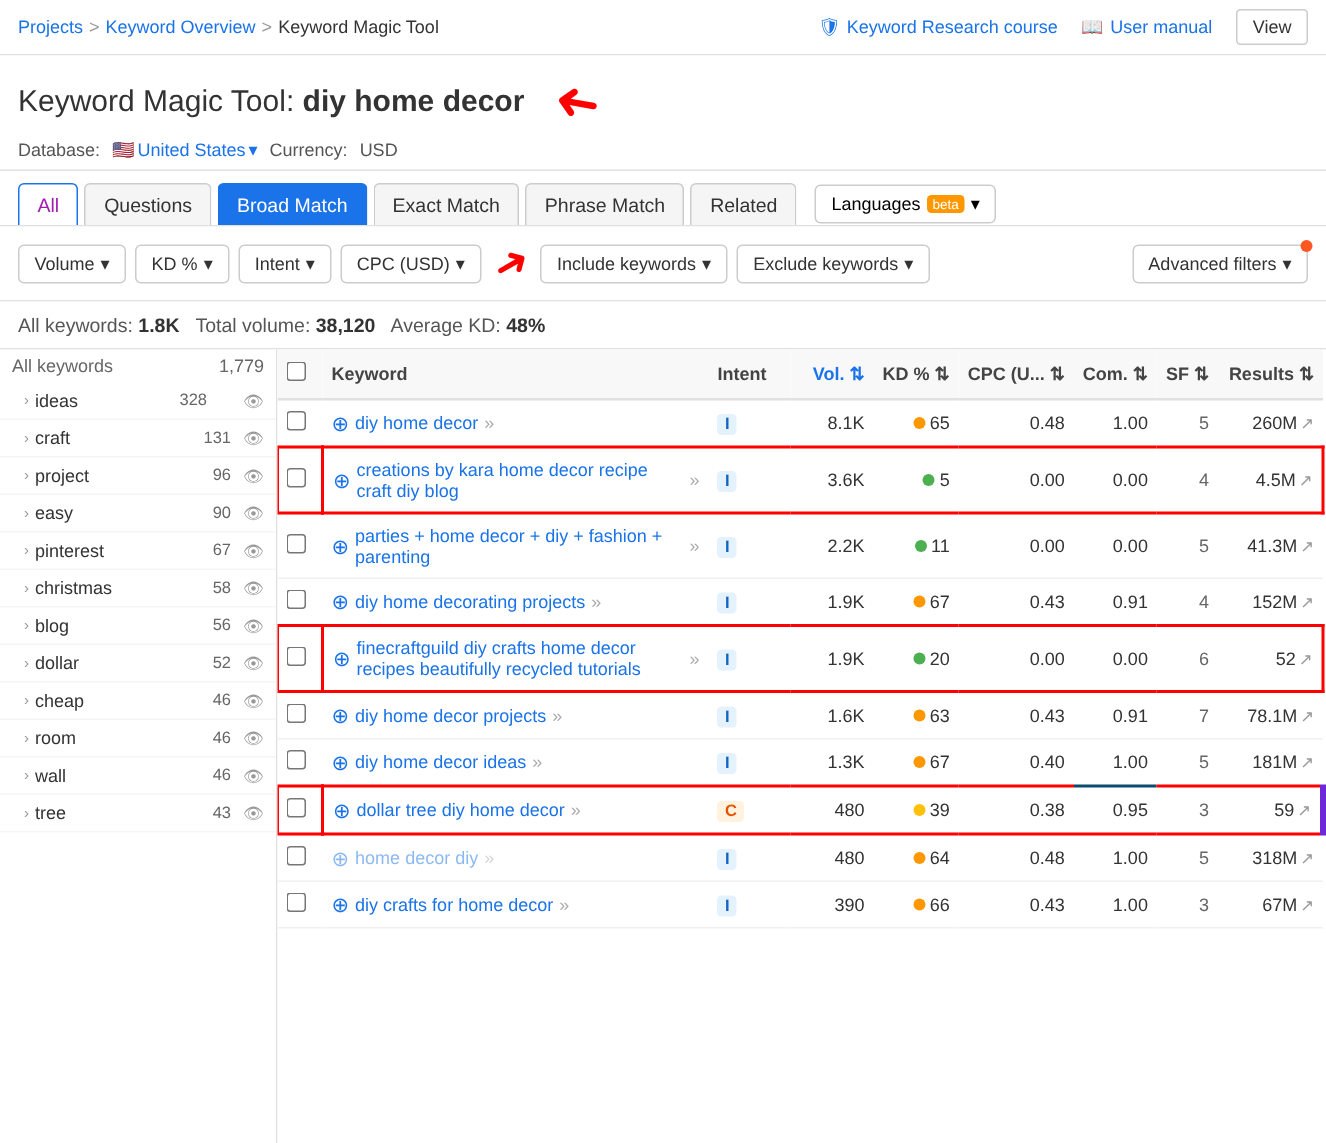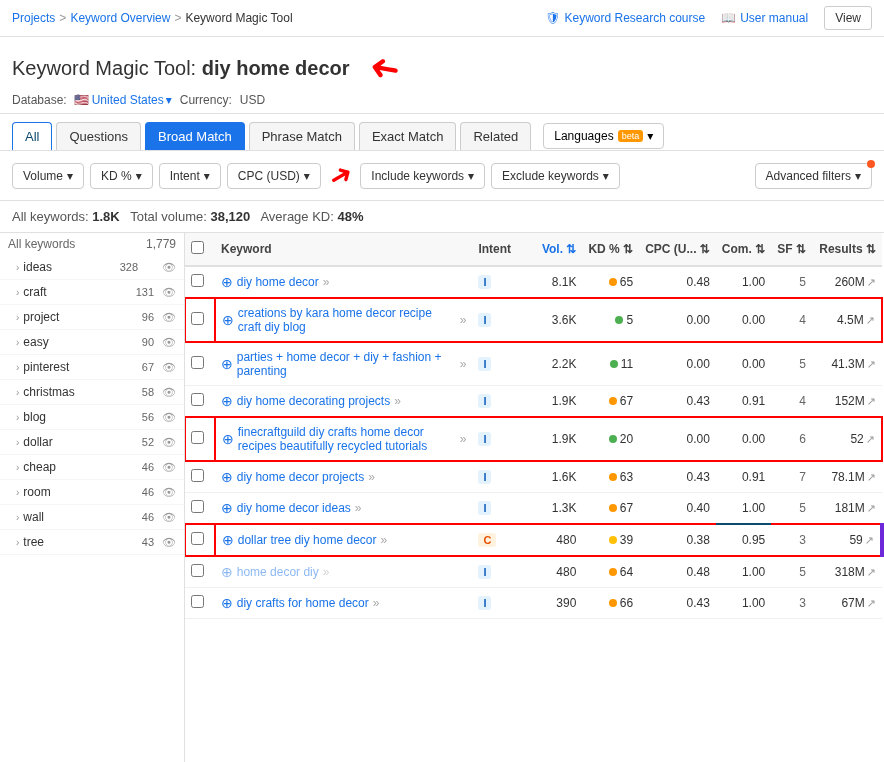--- a/index.html
+++ b/index.html
@@ -93,21 +93,21 @@
       color: #333;
     }
     .tab.active {
       background: #1a73e8;
       color: #fff;
       border-color: #1a73e8;
     }
     .tab.all {
       background: #fff;
       border: 1px solid #1a73e8;
-      color: #0c4a6e;
+      color: #a21caf;
       border-bottom: none;
     }
     .languages-btn {
       margin-left: 8px;
       padding: 5px 10px;
       border: 1px solid #ccc;
       border-radius: 4px;
       background: #fff;
       cursor: pointer;
       font-size: 12px;
@@ -363,22 +363,22 @@
     </span>
     <span>Currency:</span>
     <span>USD</span>
   </div>
 </div>
 
 <div class="tabs-bar">
   <div class="tab all">All</div>
   <div class="tab">Questions</div>
   <div class="tab active">Broad Match</div>
+  <div class="tab">Exact Match</div>
   <div class="tab">Phrase Match</div>
-  <div class="tab">Exact Match</div>
   <div class="tab">Related</div>
   <button class="languages-btn">
     <span>Languages</span>
     <span class="beta-badge">beta</span>
     <span>▾</span>
   </button>
 </div>
 
 <div class="filter-bar">
   <button class="filter-btn">

